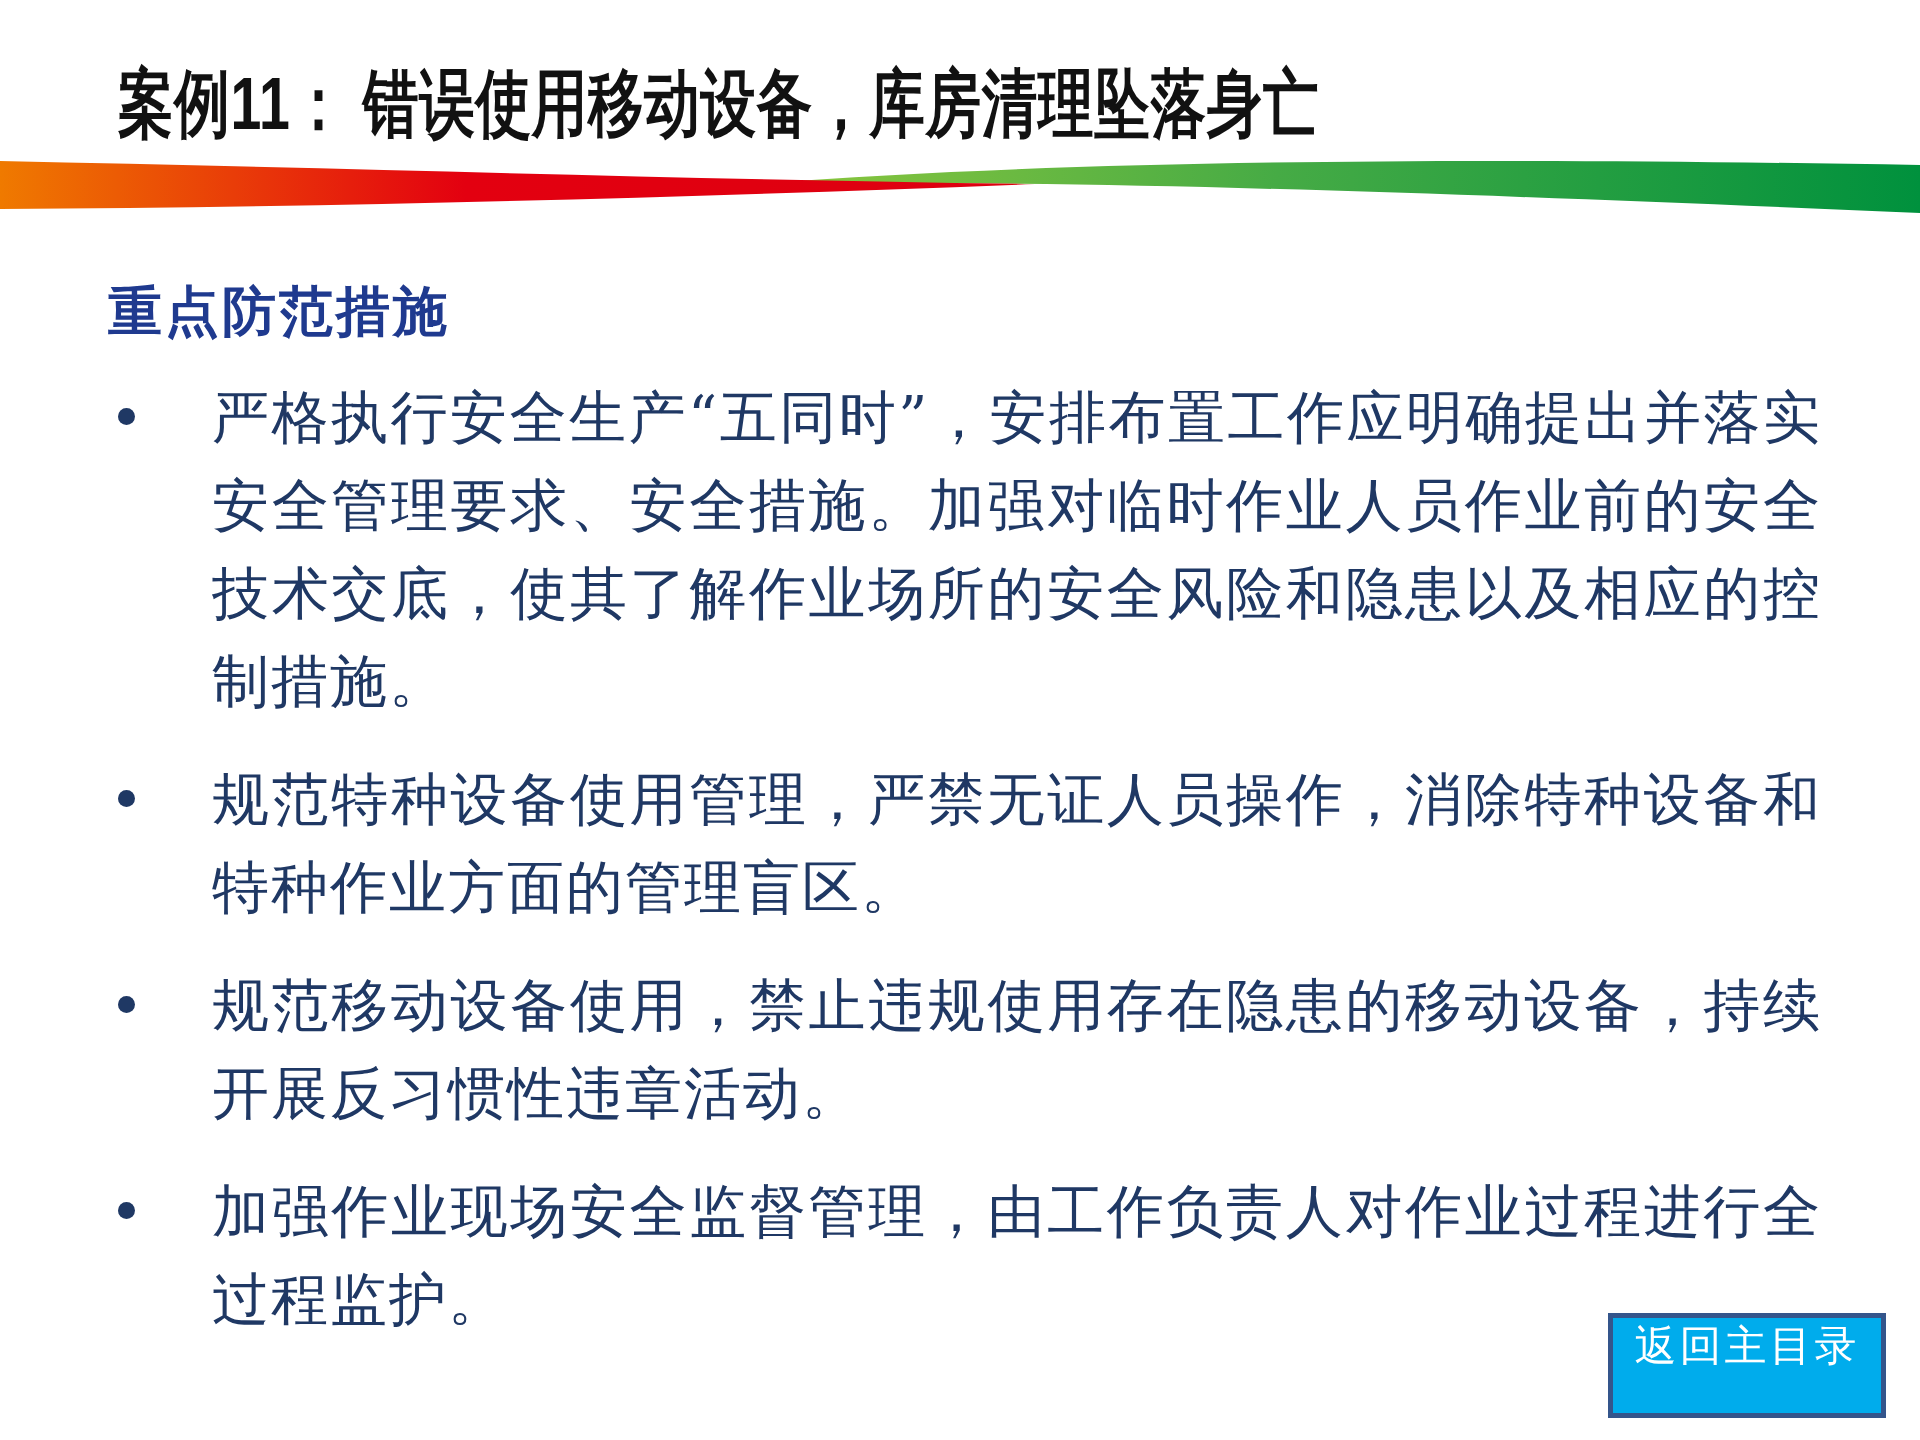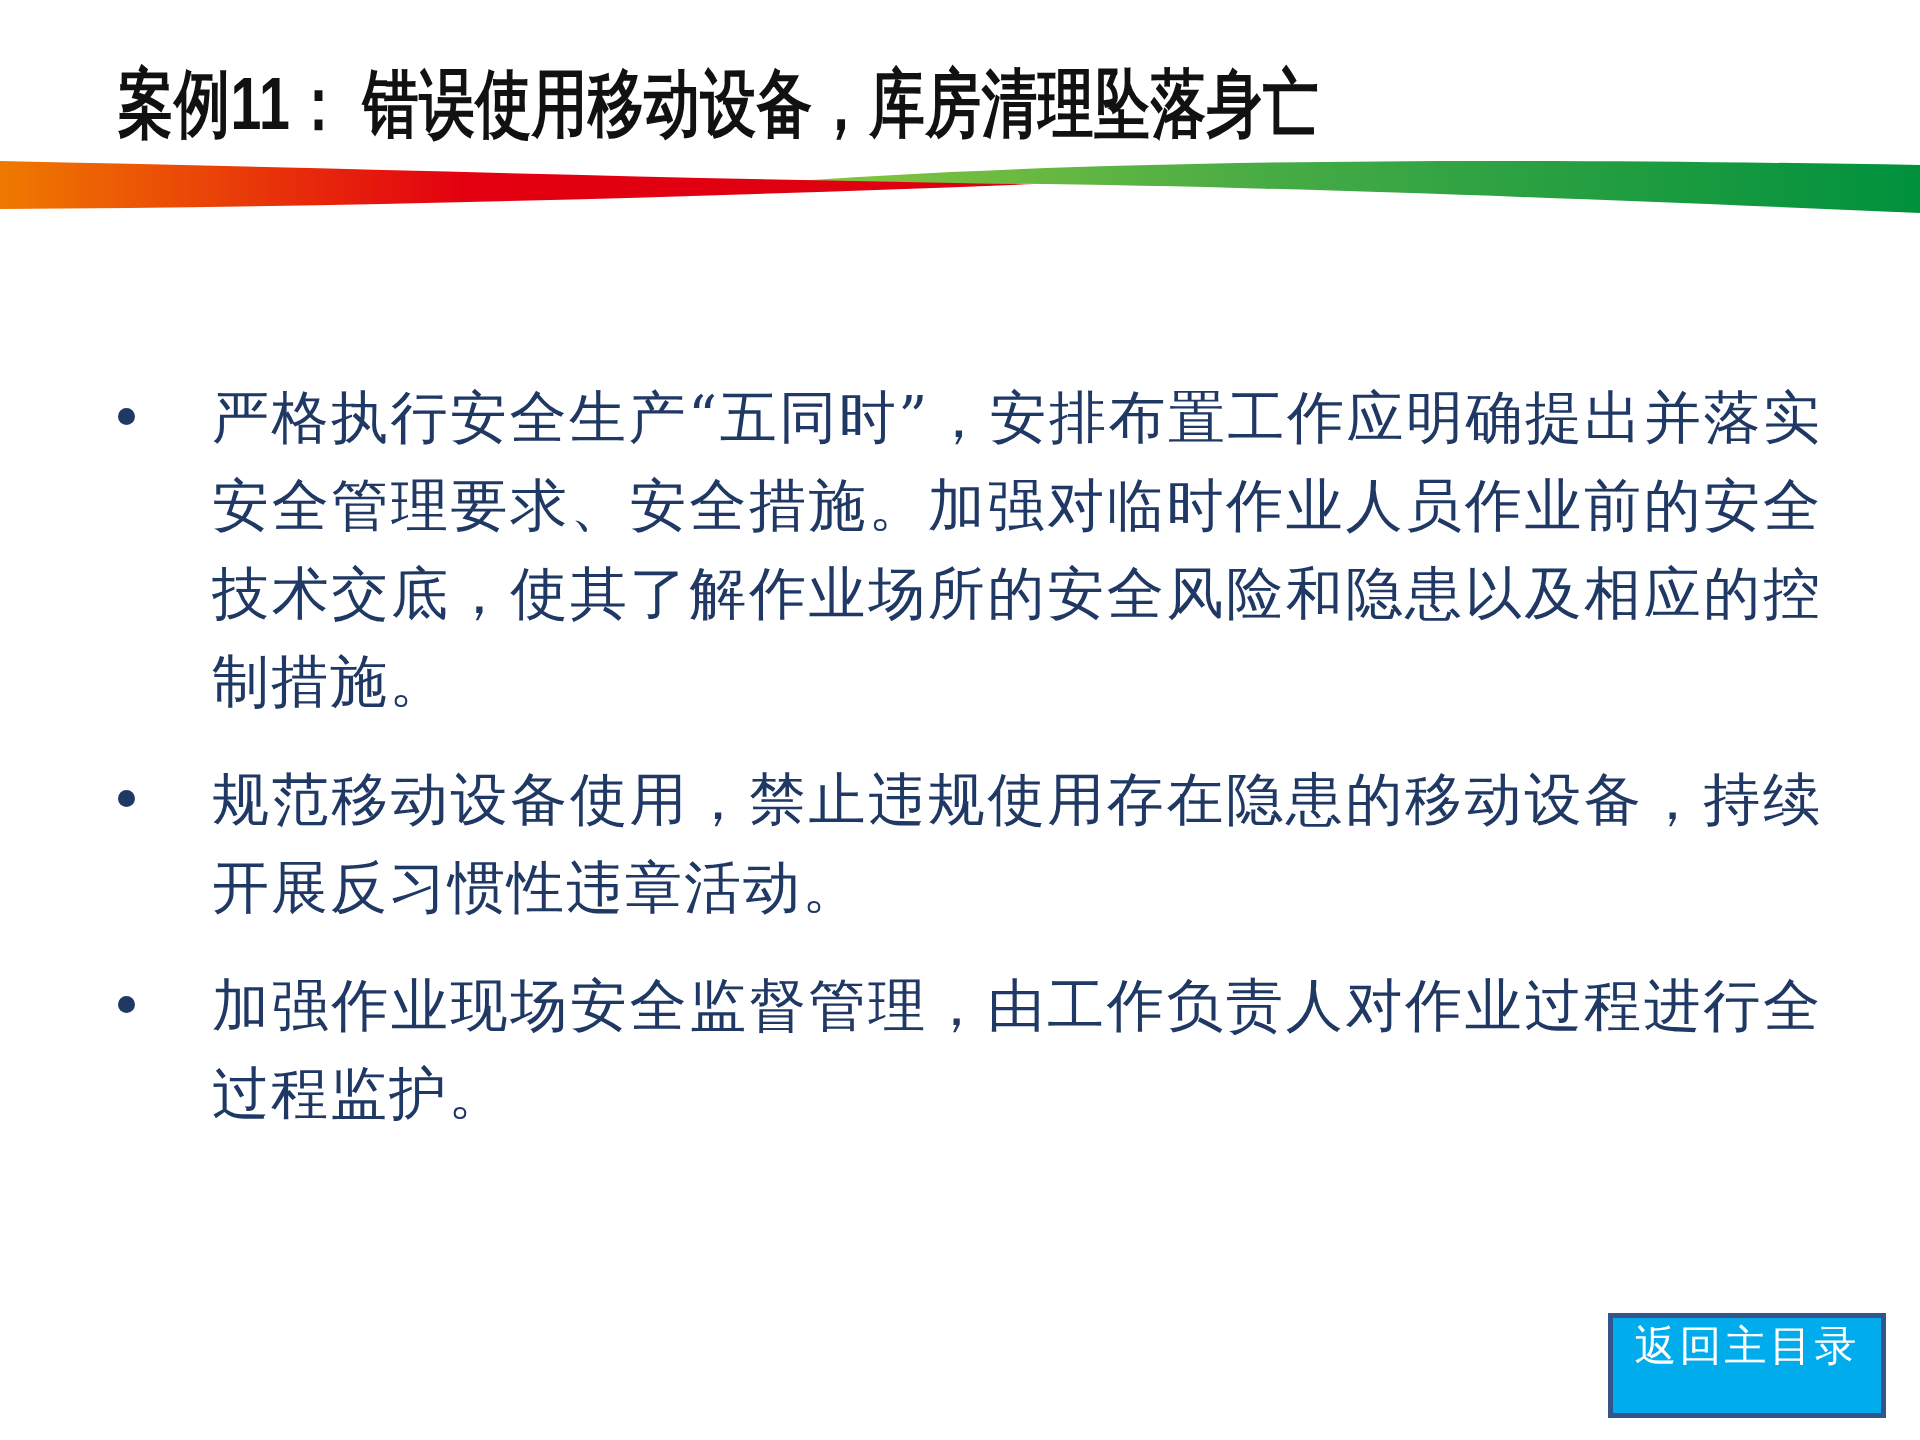--- a/index.html
+++ b/index.html
@@ -117,25 +117,30 @@
       <linearGradient id="redGrad" gradientUnits="userSpaceOnUse" x1="0" y1="0" x2="1035" y2="0">
         <stop offset="0" stop-color="#EF7A00"></stop>
         <stop offset="0.45" stop-color="#E30010"></stop>
         <stop offset="1" stop-color="#DD0010"></stop>
       </linearGradient>
     </defs>
     <path d="M 752,184 C 1050,162 1400,156 1920,165 L 1920,213 C 1450,193 1050,178 752,185 Z" fill="url(#greenGrad)"></path>
     <path d="M 0,161 C 380,169 720,180 1035,184 C 700,197 350,207 0,209 Z" fill="url(#redGrad)"></path>
   </svg>
 
+  <div class="section-heading">重点防范措施</div>
 
   <ul class="bullets">
     <li>
       <span class="dot"></span>
       <span>严格执行安全生产“五同时”，安排布置工作应明确提出并落实安全管理要求、安全措施。加强对临时作业人员作业前的安全技术交底，使其了解作业场所的安全风险和隐患以及相应的控制措施。</span>
+    </li>
+    <li>
+      <span class="dot"></span>
+      <span>规范特种设备使用管理，严禁无证人员操作，消除特种设备和特种作业方面的管理盲区。</span>
     </li>
     <li>
       <span class="dot"></span>
       <span>规范移动设备使用，禁止违规使用存在隐患的移动设备，持续开展反习惯性违章活动。</span>
     </li>
     <li>
       <span class="dot"></span>
       <span>加强作业现场安全监督管理，由工作负责人对作业过程进行全过程监护。</span>
     </li>
   </ul>

